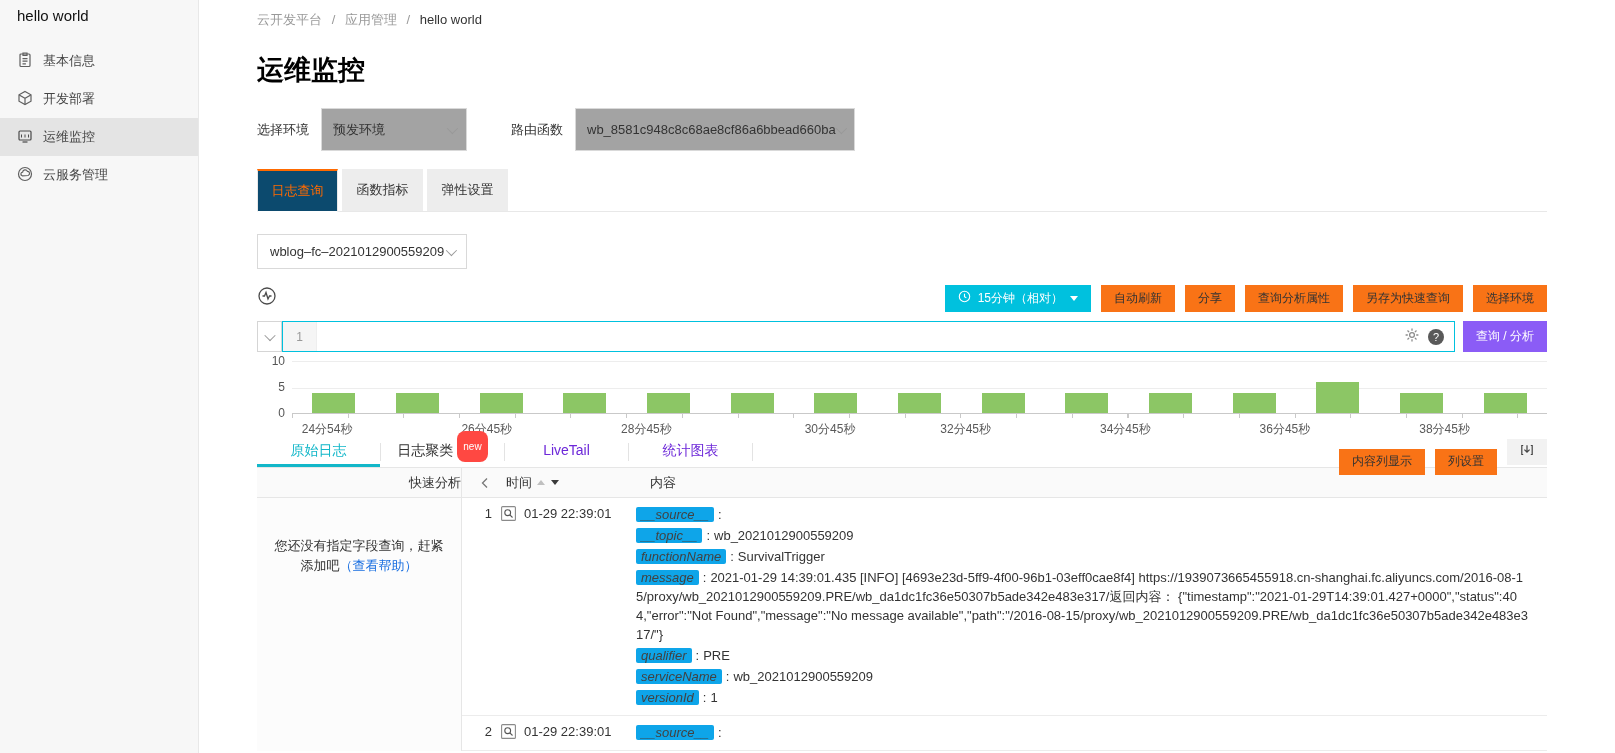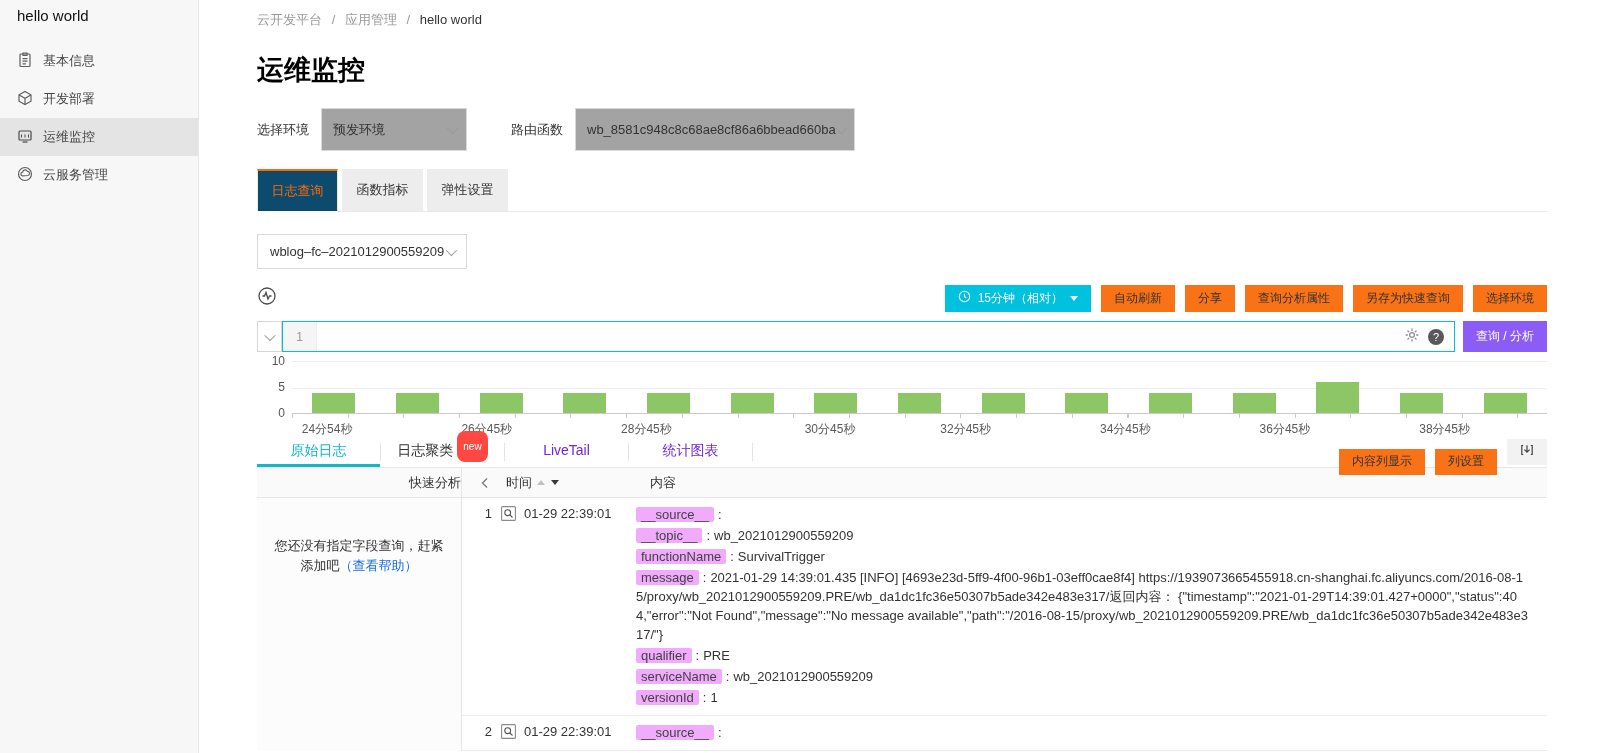--- a/index.html
+++ b/index.html
@@ -125,21 +125,21 @@
     padding:38px 12px 0; text-align:center; font-size:13px; line-height:20px; color:#333;
     min-height:230px; }
   .qa-link { color:#1a6fe0; cursor:pointer; }
   .rows { flex:1; }
   .log-row { display:flex; padding:7px 0 6px; border-bottom:1px solid #ececec; font-size:13px; }
   .row-index { width:30px; text-align:right; color:#333; padding-top:1px; }
   .row-zoom { width:32px; display:flex; justify-content:center; padding-top:1px; cursor:pointer; }
   .row-time { width:112px; color:#333; padding-top:1px; }
   .row-content { flex:1; padding-right:16px; word-break:break-all; }
   .field-line { line-height:19px; margin-bottom:2px; }
-  .field-key { background:#f0abfc; border-radius:2px; padding:0 5px; color:#424242; cursor:pointer; }
+  .field-key { background:#0ea5e9; border-radius:2px; padding:0 5px; color:#424242; cursor:pointer;font-style:italic; }
   .field-sep { margin:0 4px; color:#333; }
   .field-value { color:#333; cursor:pointer; }
 </style>
 </head>
 <body>
 
 <div class="sidebar">
   <div class="app-title">hello world</div>
   <div class="menu">
     <div class="menu-item">

